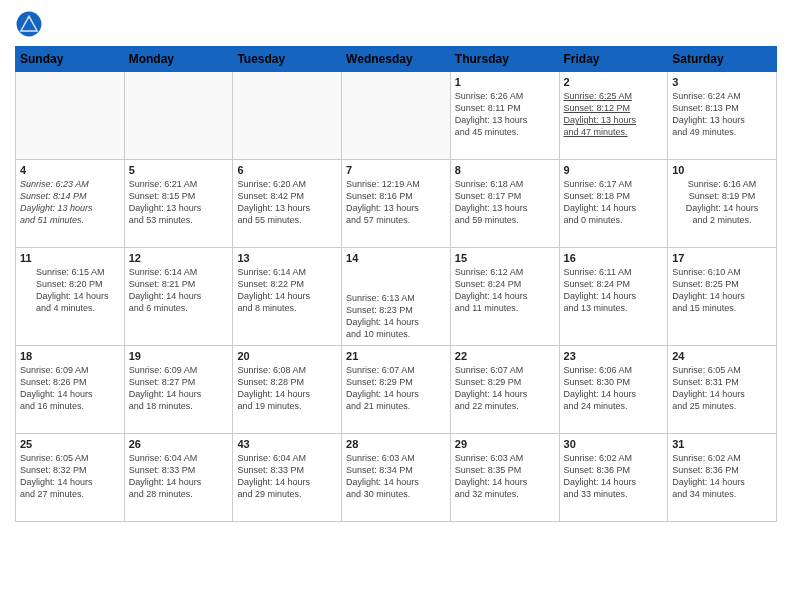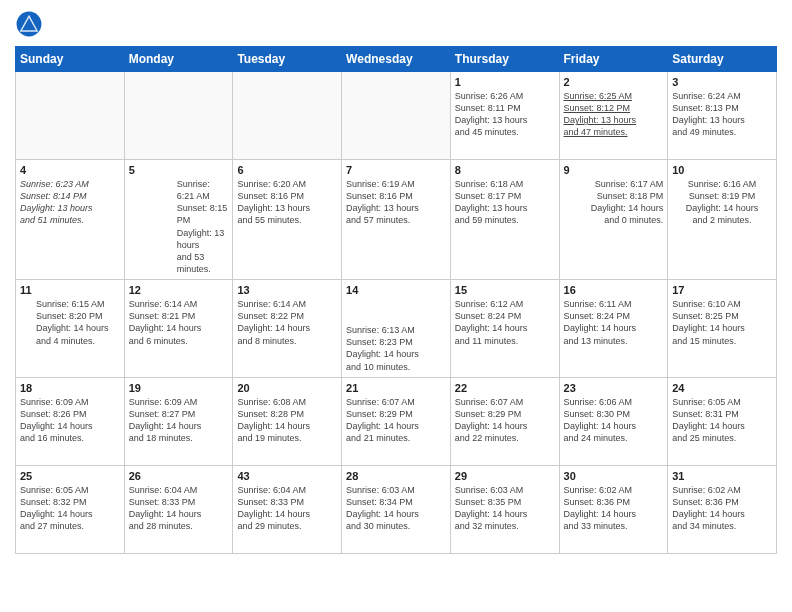--- a/index.html
+++ b/index.html
@@ -46,21 +46,21 @@
       font-size: 14px;
       color: #444;
     }
     .calendar {
       width: 100%;
       border-collapse: collapse;
       border: 1px solid #ccc;
     }
     .calendar th {
       background: #1565c0;
-      color: #ffffff;
+      color: #000000;
       font-size: 12px;
       font-weight: bold;
       padding: 5px 4px;
       text-align: left;
       border: 1px solid #1565c0;
     }
     .calendar td {
       width: calc(100% / 7);
       vertical-align: top;
       border: 1px solid #ccc;
@@ -149,49 +149,49 @@
       <tr>
         <td>
           <div class="day-num">4</div>
           <div class="day-info" style="white-space: pre-line; font-style: italic;">Sunrise: 6:23 AM
 Sunset: 8:14 PM
 Daylight: 13 hours
 and 51 minutes.</div>
         </td>
         <td>
           <div class="day-num">5</div>
-          <div class="day-info" style="white-space: pre-line; margin-left: 48px;">Sunrise: 6:21 AM
+          <div class="day-info" style="white-space: pre-line;">Sunrise: 6:21 AM
 Sunset: 8:15 PM
 Daylight: 13 hours
 and 53 minutes.</div>
         </td>
         <td>
           <div class="day-num">6</div>
           <div class="day-info" style="white-space: pre-line;">Sunrise: 6:20 AM
-Sunset: 8:16 PM
+Sunset: 8:42 PM
 Daylight: 13 hours
 and 55 minutes.</div>
         </td>
         <td>
           <div class="day-num">7</div>
-          <div class="day-info" style="white-space: pre-line;">Sunrise: 6:19 AM
+          <div class="day-info" style="white-space: pre-line;">Sunrise: 12:19 AM
 Sunset: 8:16 PM
 Daylight: 13 hours
 and 57 minutes.</div>
         </td>
         <td>
           <div class="day-num">8</div>
           <div class="day-info" style="white-space: pre-line;">Sunrise: 6:18 AM
 Sunset: 8:17 PM
 Daylight: 13 hours
 and 59 minutes.</div>
         </td>
         <td>
           <div class="day-num">9</div>
-          <div class="day-info" style="white-space: pre-line; text-align: right;">Sunrise: 6:17 AM
+          <div class="day-info" style="white-space: pre-line;">Sunrise: 6:17 AM
 Sunset: 8:18 PM
 Daylight: 14 hours
 and 0 minutes.</div>
         </td>
         <td>
           <div class="day-num">10</div>
           <div class="day-info" style="white-space: pre-line; text-align: center;">Sunrise: 6:16 AM
 Sunset: 8:19 PM
 Daylight: 14 hours
 and 2 minutes.</div>

